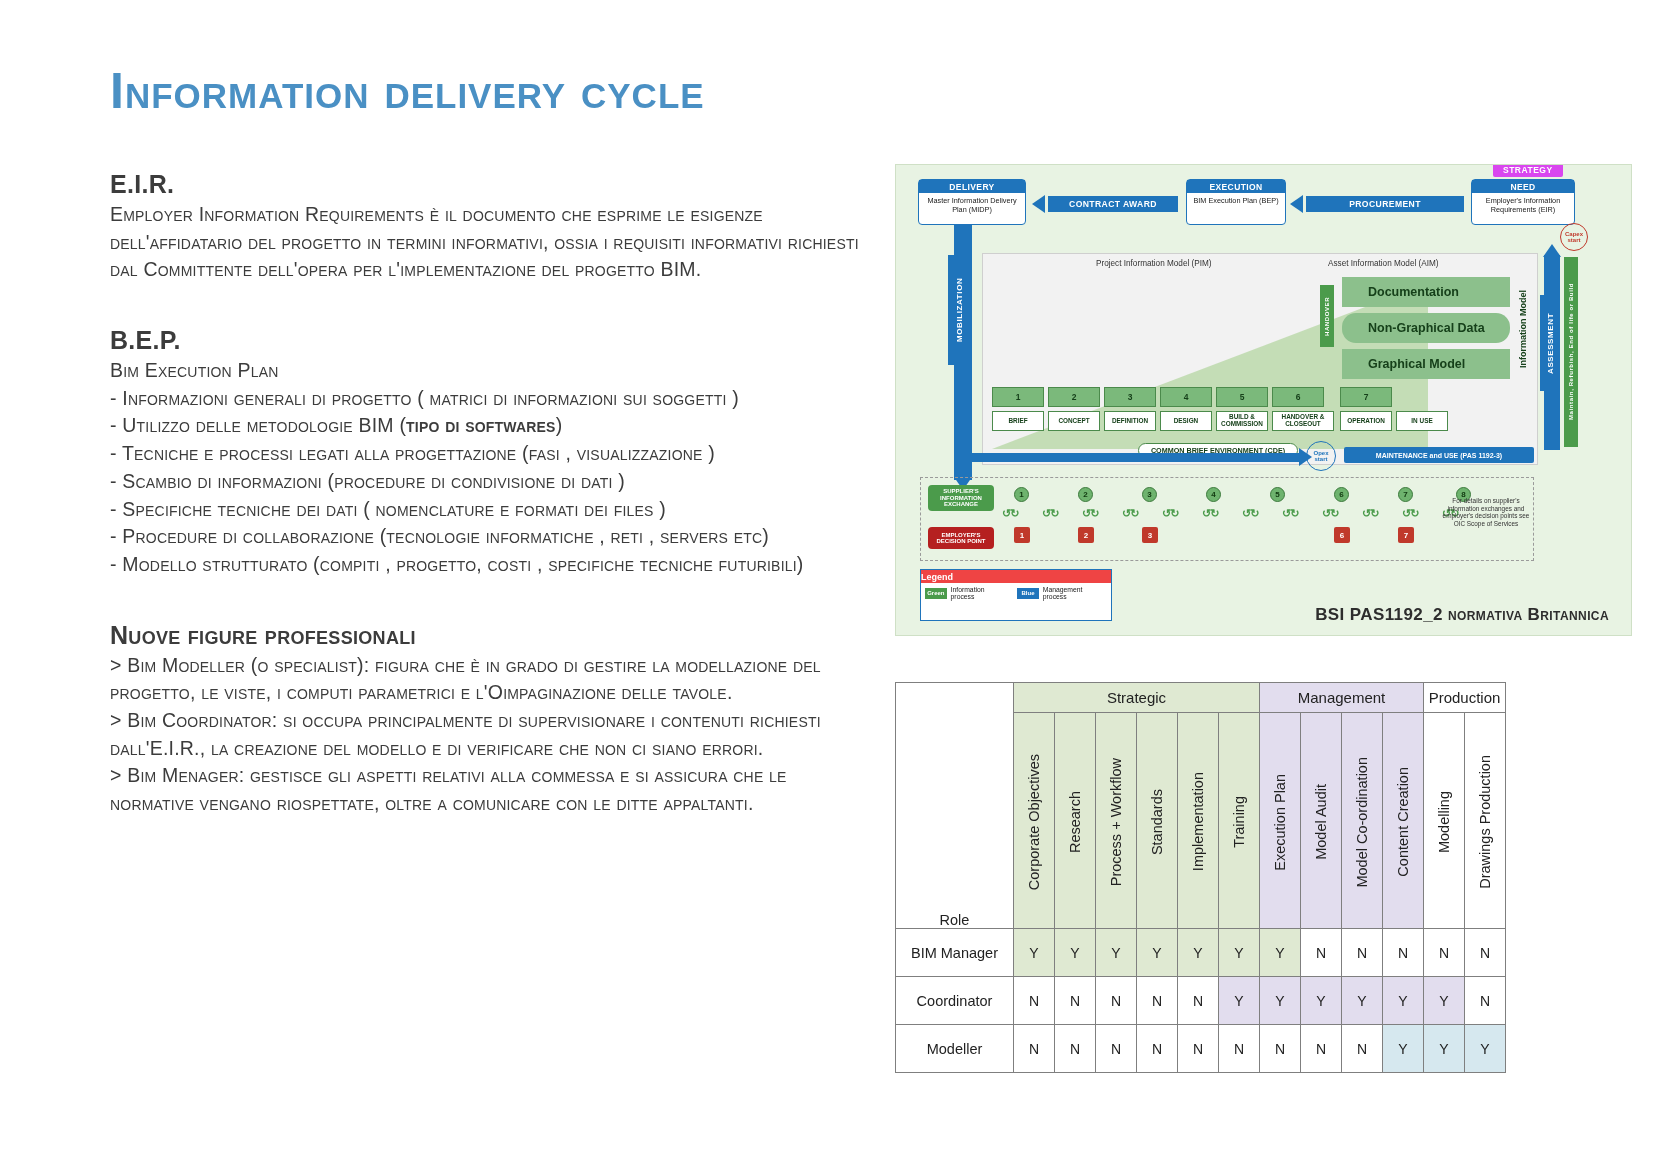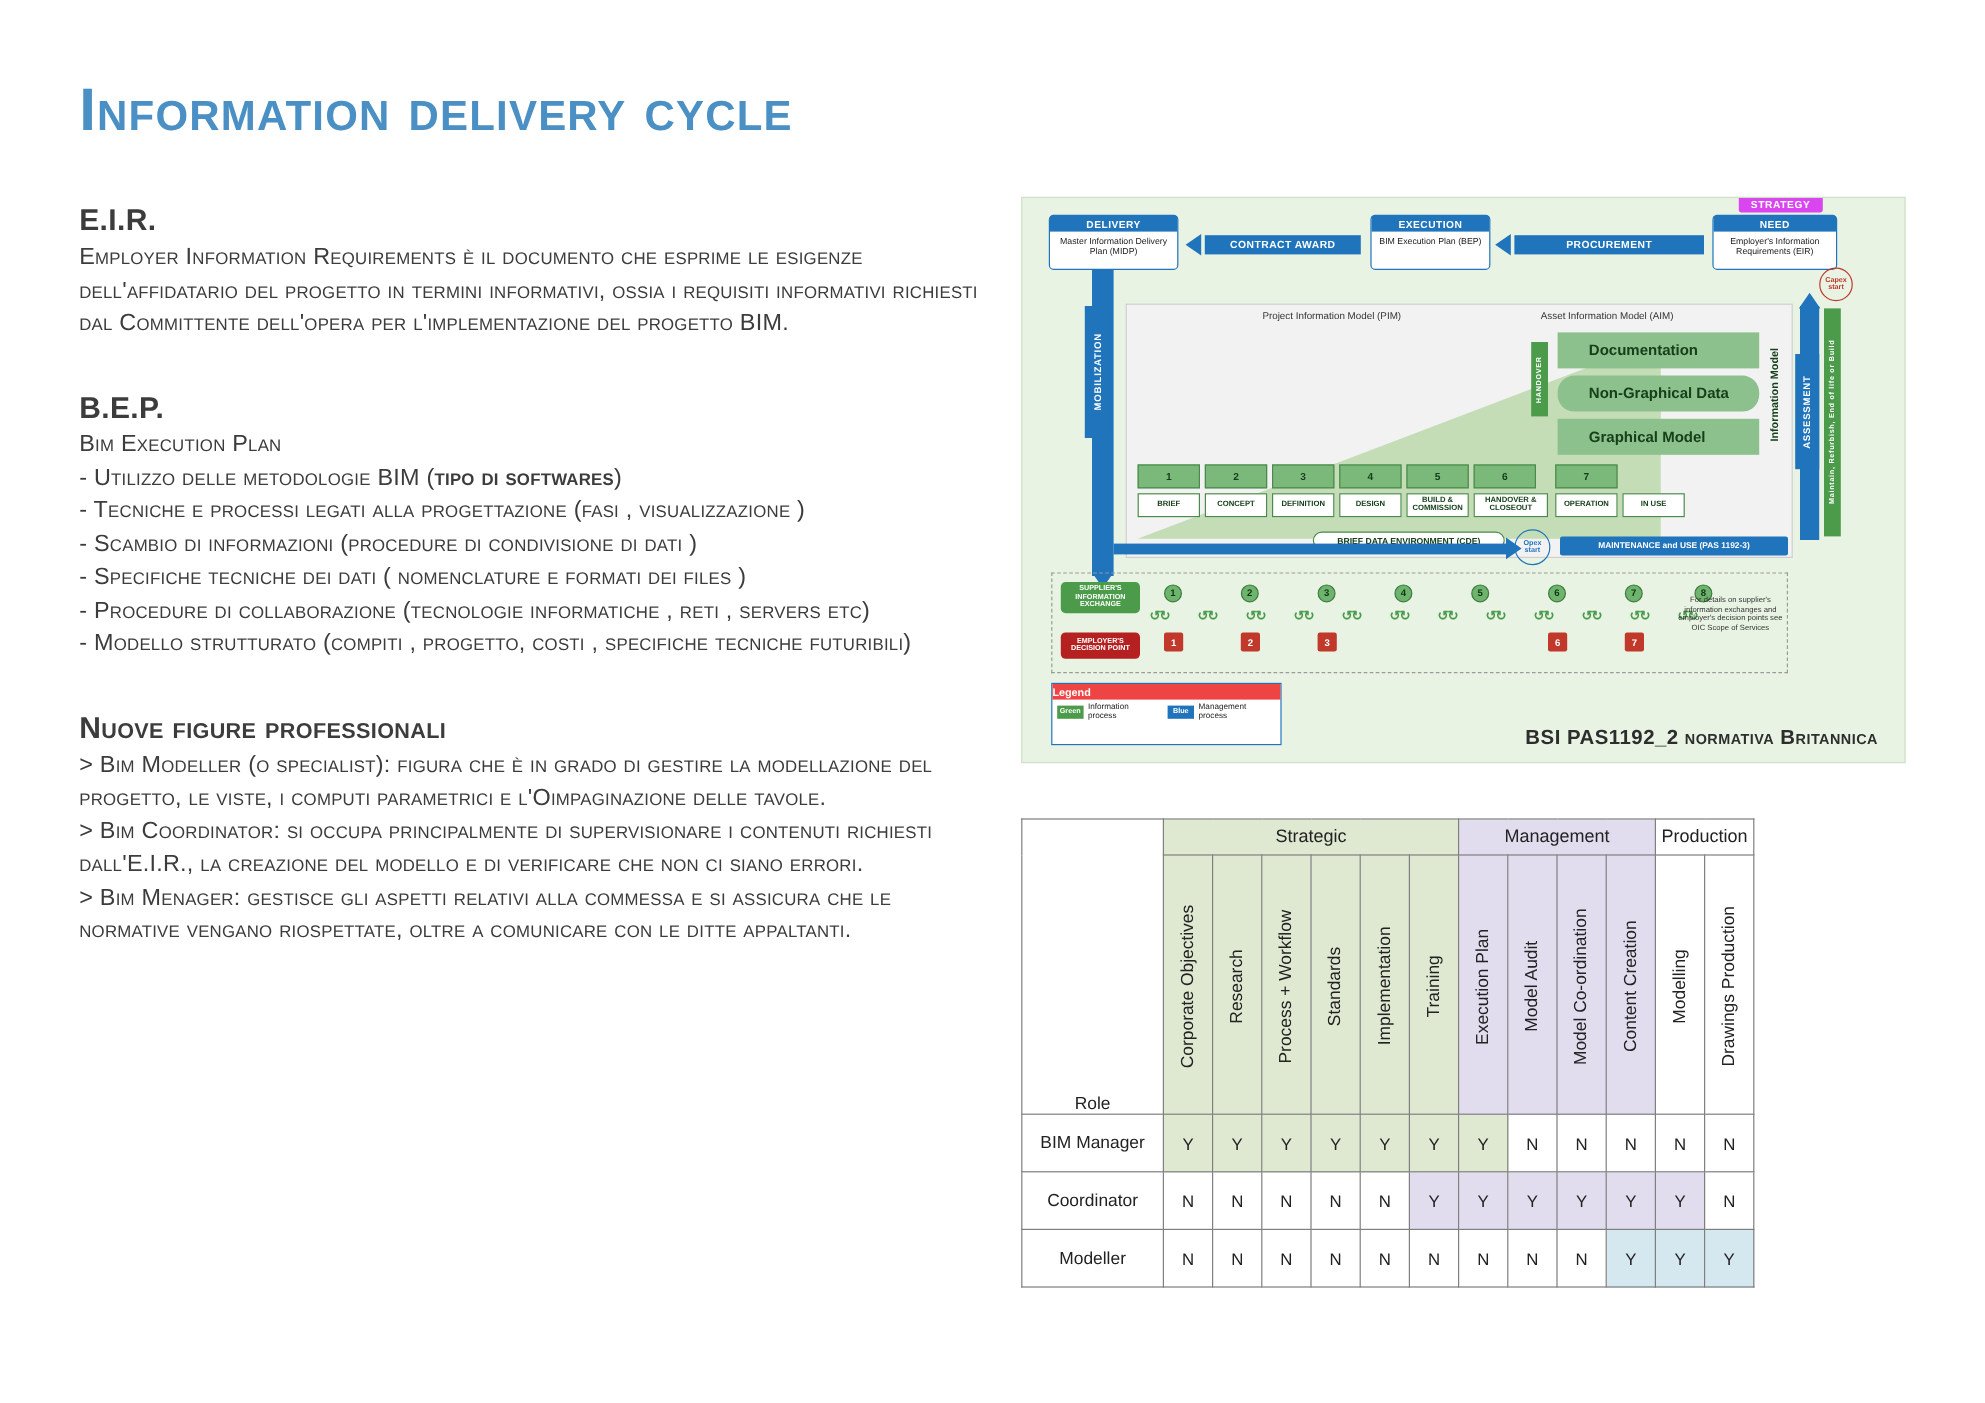--- a/index.html
+++ b/index.html
@@ -11,20 +11,21 @@
     width: 1654px;
     height: 1169px;
     font-family: "Liberation Sans", sans-serif;
     color: #3a3a3a;
     position: relative;
     overflow: hidden;
   }
   .page {
     position: absolute;
     inset: 0;
+    margin-left: 44px;
   }
 
   
   .page-title {
     position: absolute;
     left: 66px;
     top: 62px;
     font-size: 50px;
     font-weight: bold;
     color: #4a90c4;
@@ -416,20 +417,21 @@
 
   <div class="left-col">
 
     <div class="sec-heading">E.I.R.</div>
     <p class="sec-body">Employer Information Requirements è il documento che esprime le esigenze dell'affidatario del progetto in termini informativi, ossia i requisiti informativi richiesti dal Committente dell'opera per l'implementazione del progetto BIM.</p>
 
     <div class="gap-lg"></div>
 
     <div class="sec-heading">B.E.P.</div>
     <p class="sec-body">Bim Execution Plan</p>
+    <p class="sec-body">- Informazioni generali di progetto ( matrici di informazioni sui soggetti )</p>
     <p class="sec-body">- <span>Utilizzo delle metodologie BIM (</span><span class="bold-inline">tipo di softwares</span><span>)</span></p>
     <p class="sec-body">- Tecniche e processi legati alla progettazione (fasi , visualizzazione )</p>
     <p class="sec-body">- Scambio di informazioni (procedure di condivisione di dati )</p>
     <p class="sec-body">- Specifiche tecniche dei dati ( nomenclature e formati dei files )</p>
     <p class="sec-body">- Procedure di collaborazione (tecnologie informatiche , reti , servers etc)</p>
     <p class="sec-body">- Modello strutturato (compiti , progetto, costi , specifiche tecniche futuribili)</p>
 
     <div class="gap-lg"></div>
 
     <div class="sec-heading">Nuove figure professionali</div>
@@ -498,21 +500,21 @@
 
     <div class="stage-name" style="left:96px; top:246px; width:52px; height:20px;">BRIEF</div>
     <div class="stage-name" style="left:152px; top:246px; width:52px; height:20px;">CONCEPT</div>
     <div class="stage-name" style="left:208px; top:246px; width:52px; height:20px;">DEFINITION</div>
     <div class="stage-name" style="left:264px; top:246px; width:52px; height:20px;">DESIGN</div>
     <div class="stage-name" style="left:320px; top:246px; width:52px; height:20px;">BUILD &amp; COMMISSION</div>
     <div class="stage-name" style="left:376px; top:246px; width:62px; height:20px;">HANDOVER &amp; CLOSEOUT</div>
     <div class="stage-name" style="left:444px; top:246px; width:52px; height:20px;">OPERATION</div>
     <div class="stage-name" style="left:500px; top:246px; width:52px; height:20px;">IN USE</div>
 
-    <div class="cde-pill" style="left:242px; top:278px; width:160px; height:15px;">BRIEF DATA ENVIRONMENT (CDE)</div>
+    <div class="cde-pill" style="left:242px; top:278px; width:160px; height:15px;">COMMON BRIEF ENVIRONMENT (CDE)</div>
 
     <div class="capex" style="left:410px; top:276px; width:30px; height:30px; border-color:#1f74bb; color:#1f74bb;">Opex start</div>
     <div class="maint-bar" style="left:448px; top:282px; width:190px; height:16px;">MAINTENANCE and USE (PAS 1192-3)</div>
 
     <div class="vrail" style="left:76px; top:288px; width:328px; height:9px;"></div>
     <div class="arrow-right" style="left:403px; top:283px;"></div>
 
     <div class="dashed-box" style="left:24px; top:312px; width:614px; height:84px;"></div>
 
     <div class="green-pill" style="left:32px; top:320px; width:66px; height:26px;">SUPPLIER'S INFORMATION EXCHANGE</div>

